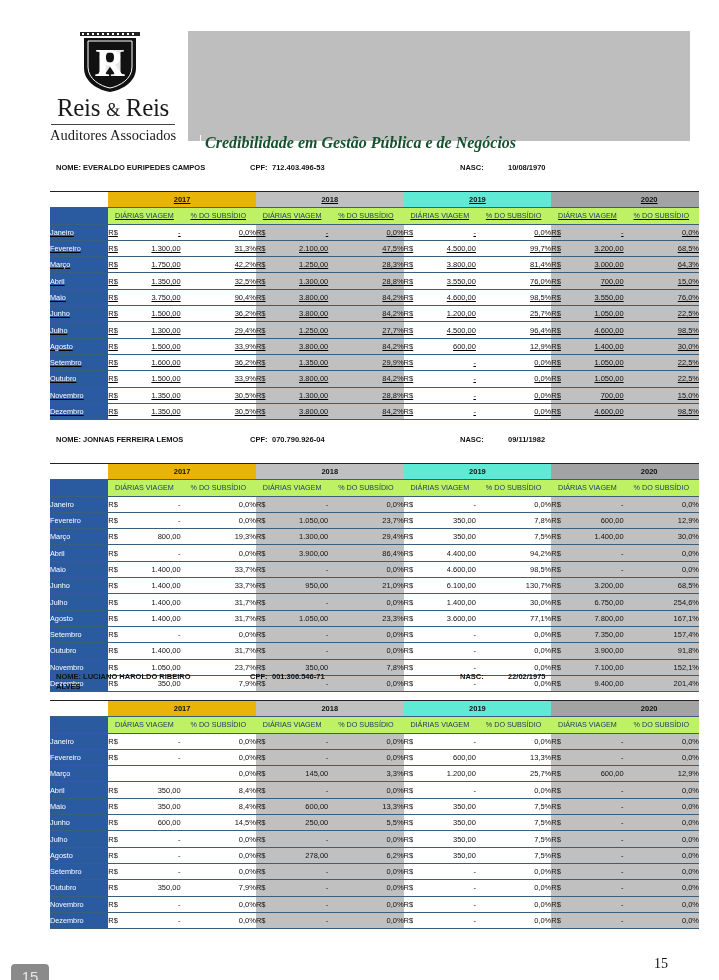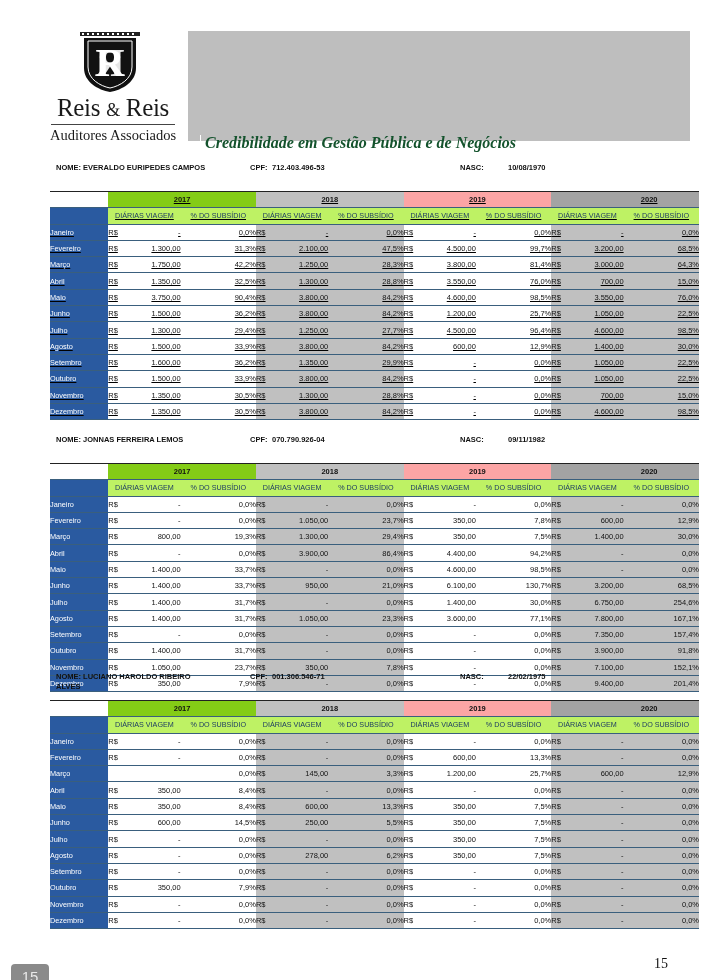--- a/index.html
+++ b/index.html
@@ -32,23 +32,23 @@
   .year-row th { font-weight: bold; font-size: 7.5px; height: 13px; border-bottom: none; text-align: center; }
   .year-row th.blank { background: #ffffff; }
   .sub-row th { background: #bef264; color: #1d3b63; font-weight: normal; font-size: 7.2px; text-align: center; border-bottom: 1px solid #3a5f7d; }
   .sub-row th.corner { background: #2a5aa0; }
   .grey { background: #c0c0c0; }
   .white { background: #ffffff; }
   td.month { background: #2a5aa0; color: #ffffff; padding-left: 4px; font-size: 7.3px; border-bottom: 1px solid #3a5f7d; }
   td.rs { padding-left: 14px; }
   td.val { text-align: right; padding-right: 4px; }
   td.pct { text-align: right; padding-right: 20px; }
-  .year-row th.y17 { background:#84cc16; }
+  .year-row th.y17 { background:#eab308; }
   .year-row th.y18 { background:#c0c0c0; }
-  .year-row th.y19 { background:#fca5a5; }
+  .year-row th.y19 { background:#5eead4; }
   .year-row th.y20 { background:#a3a3a3;padding-left:48px; }
 
   .page-num { position: absolute; left: 654px; top: 956px; font-family: "Liberation Serif", serif; font-size: 14px; color: #111; }
   .page-badge { position: absolute; left: 11px; top: 964px; width: 38px; height: 22px; background: #8a8a8a; border-radius: 4px; color: #e8e8e8; font-size: 15px; text-align: center; line-height: 26px; }
 </style>
 </head>
 <body>
 
 <div class="header-logo">
   <svg class="logo-emblem" viewBox="0 0 64 60">

